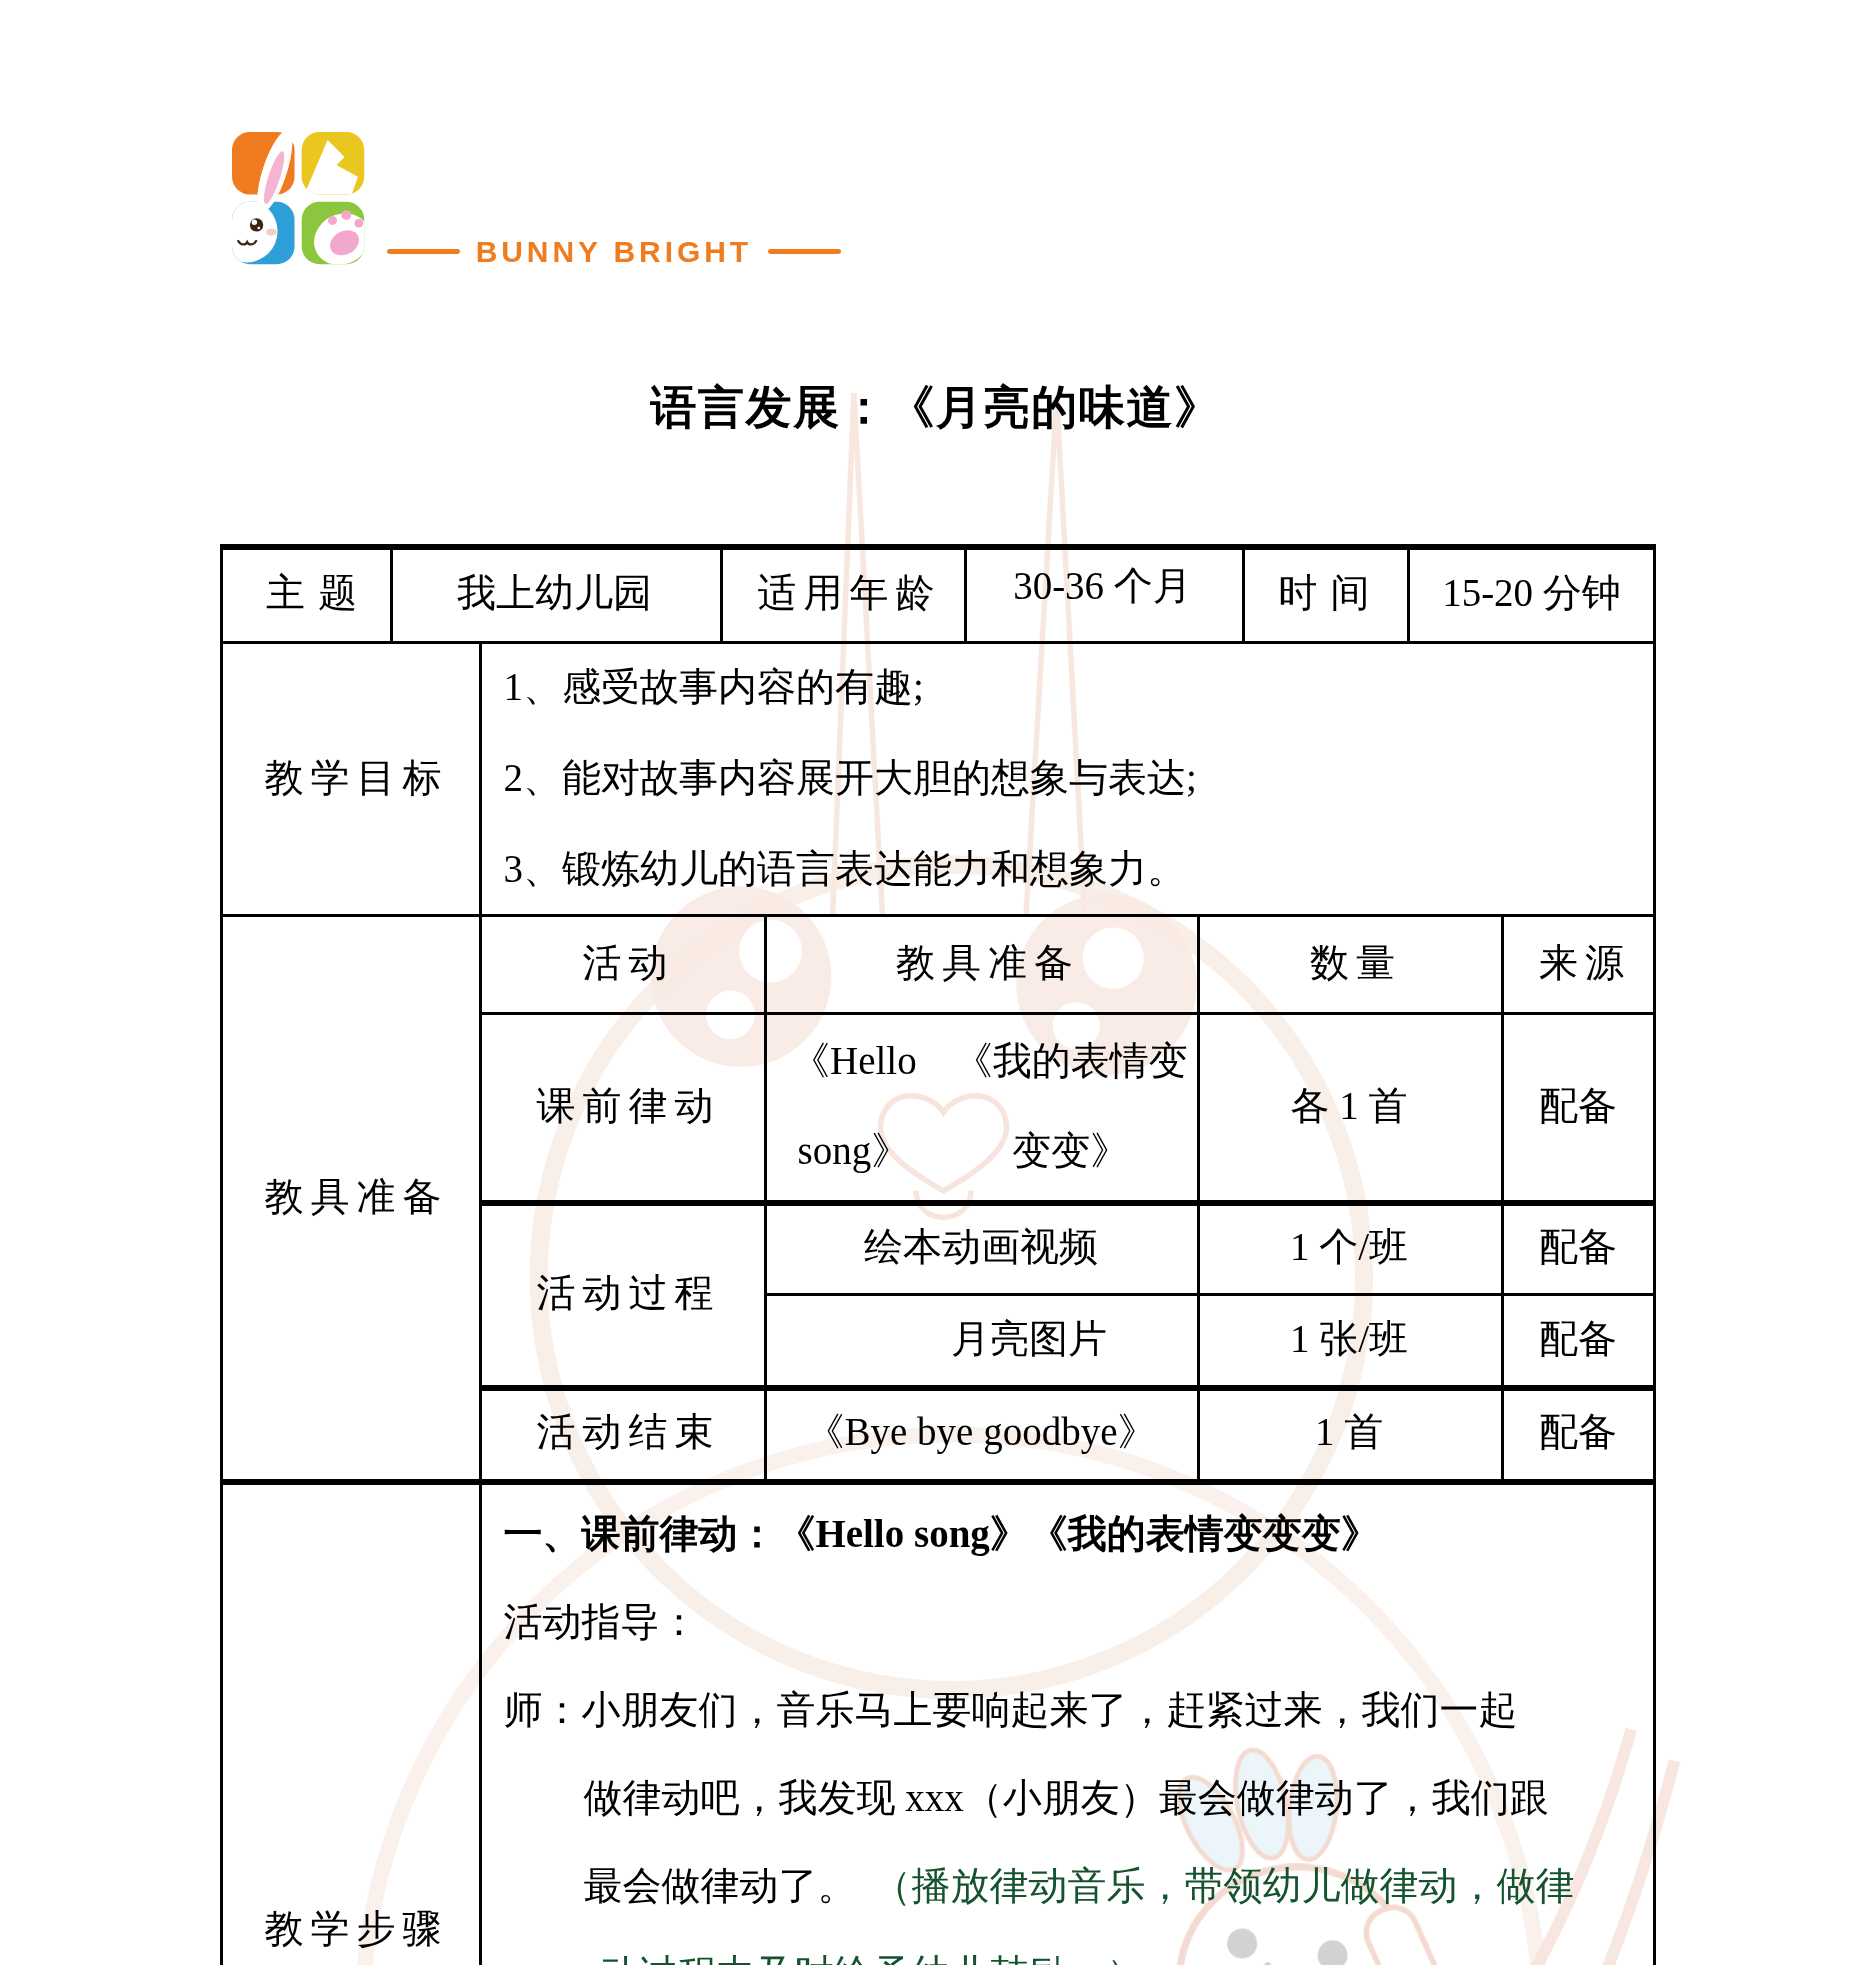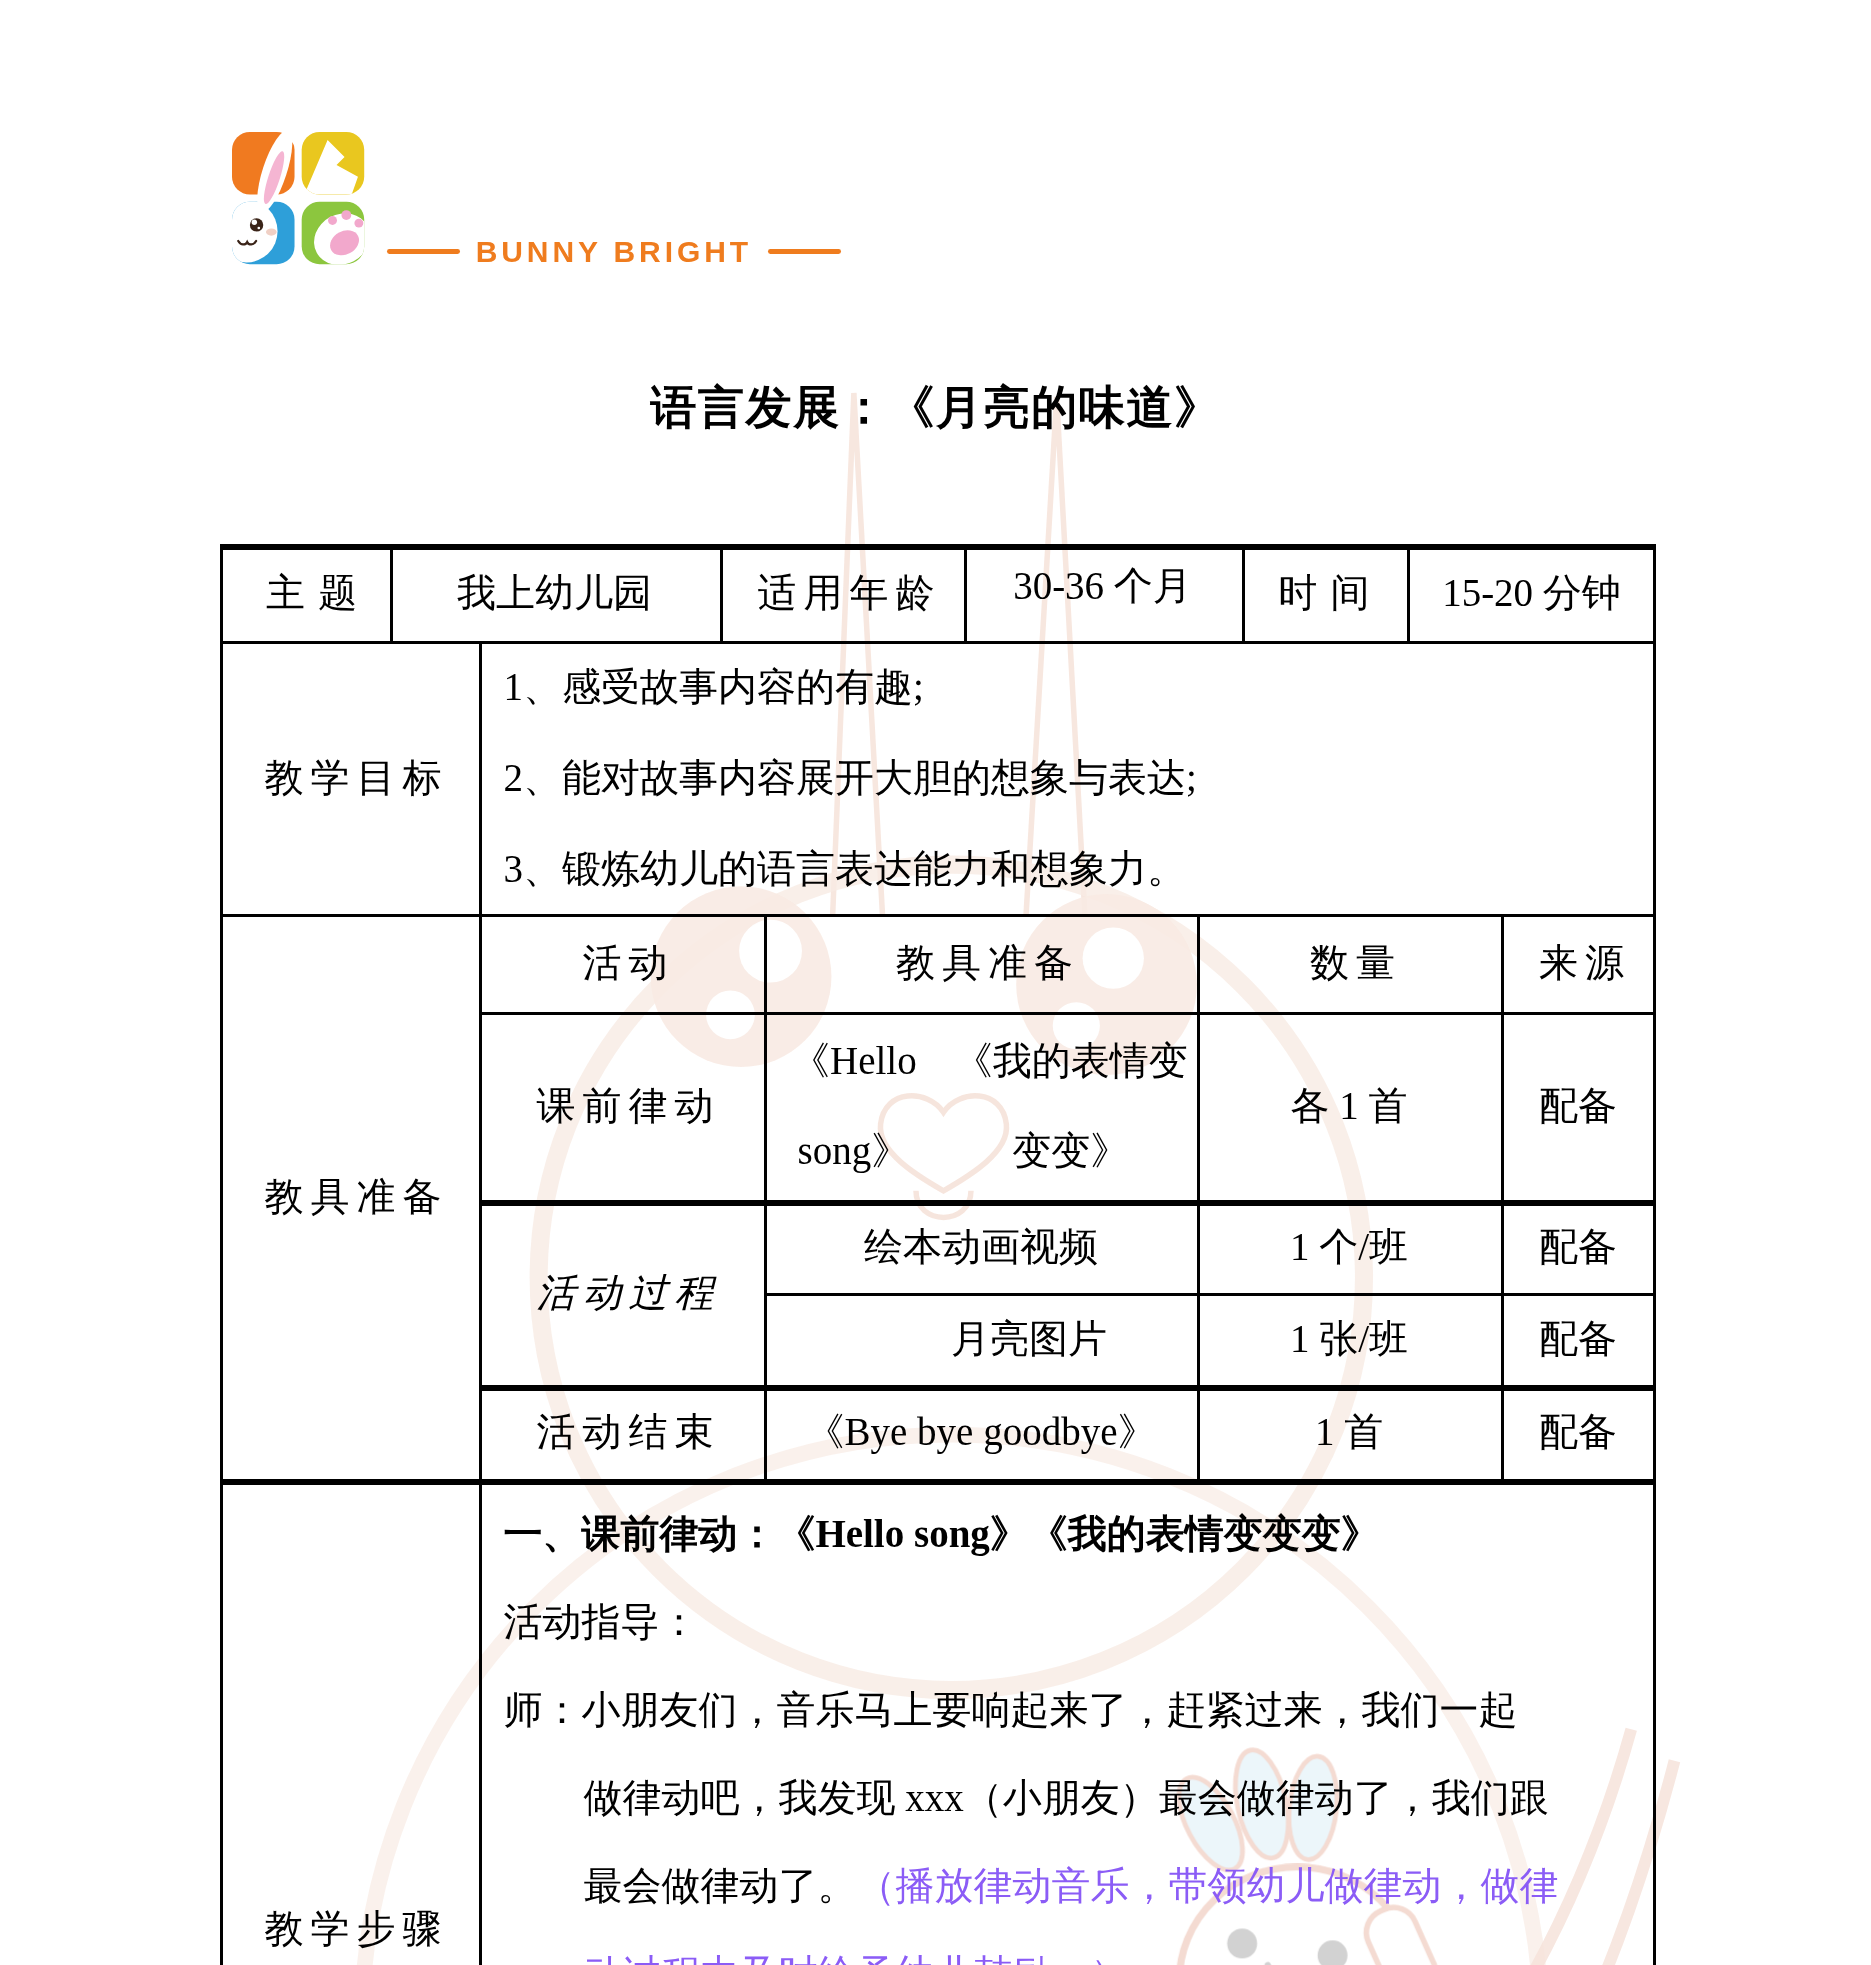--- a/index.html
+++ b/index.html
@@ -54,21 +54,21 @@
     display:flex;flex-direction:column;justify-content:center;
     font-size:39px;line-height:91px;padding-left:24.4px;box-sizing:border-box;
   }
   .steps-content{
     position:absolute;left:479px;top:1479px;width:1177px;height:899px;
     font-size:39px;line-height:88px;padding:11px 19.7px 0 24.4px;box-sizing:border-box;
   }
   .step-line{white-space:nowrap;}
   .step-line.indent{padding-left:80px;}
   .step-line.bold{font-weight:bold;}
-  .red{color:#8b5cf6;}
+  .red{color:#14532d;margin-left:16px;}
 </style>
 </head>
 <body>
 
 <div class="page">
 
   <svg class="watermark-svg" width="1872" height="2647" viewBox="0 0 4762 6735" aria-hidden="true">
     <g fill="none" stroke="#f6e3da" stroke-width="14" opacity="0.85">
 
       <path d="M2118 2330 L2172 1000 L2245 2330" fill="#ffffff"></path>
@@ -211,21 +211,21 @@
     <div class="cell lab" style="left:479px;top:1012px;width:285px;height:187px;">课前律动</div>
     <div class="cell" style="left:764px;top:1012px;width:434px;height:187px;">
       <div class="stack">
         <div>《Hello song》</div>
         <div>《我的表情变变变》</div>
       </div>
     </div>
     <div class="cell" style="left:1197px;top:1012px;width:304px;height:187px;">各 1 首</div>
     <div class="cell" style="left:1501px;top:1012px;width:154px;height:187px;">配备</div>
 
-    <div class="cell lab" style="left:479px;top:1200px;width:285px;height:185px;font-style:italic;">活动过程</div>
+    <div class="cell lab" style="left:479px;top:1200px;width:285px;height:185px;">活动过程</div>
     <div class="cell" style="left:764px;top:1200px;width:434px;height:93px;">绘本动画视频</div>
     <div class="cell" style="left:1197px;top:1200px;width:304px;height:93px;">1 个/班</div>
     <div class="cell" style="left:1501px;top:1200px;width:154px;height:93px;">配备</div>
     <div class="cell" style="left:764px;top:1293px;width:434px;height:92px;padding-left:48px;">月亮图片</div>
     <div class="cell" style="left:1197px;top:1293px;width:304px;height:92px;">1 张/班</div>
     <div class="cell" style="left:1501px;top:1293px;width:154px;height:92px;">配备</div>
 
     <div class="cell lab" style="left:479px;top:1385px;width:285px;height:94px;">活动结束</div>
     <div class="cell" style="left:764px;top:1385px;width:434px;height:94px;">《Bye bye goodbye》</div>
     <div class="cell" style="left:1197px;top:1385px;width:304px;height:94px;">1 首</div>

